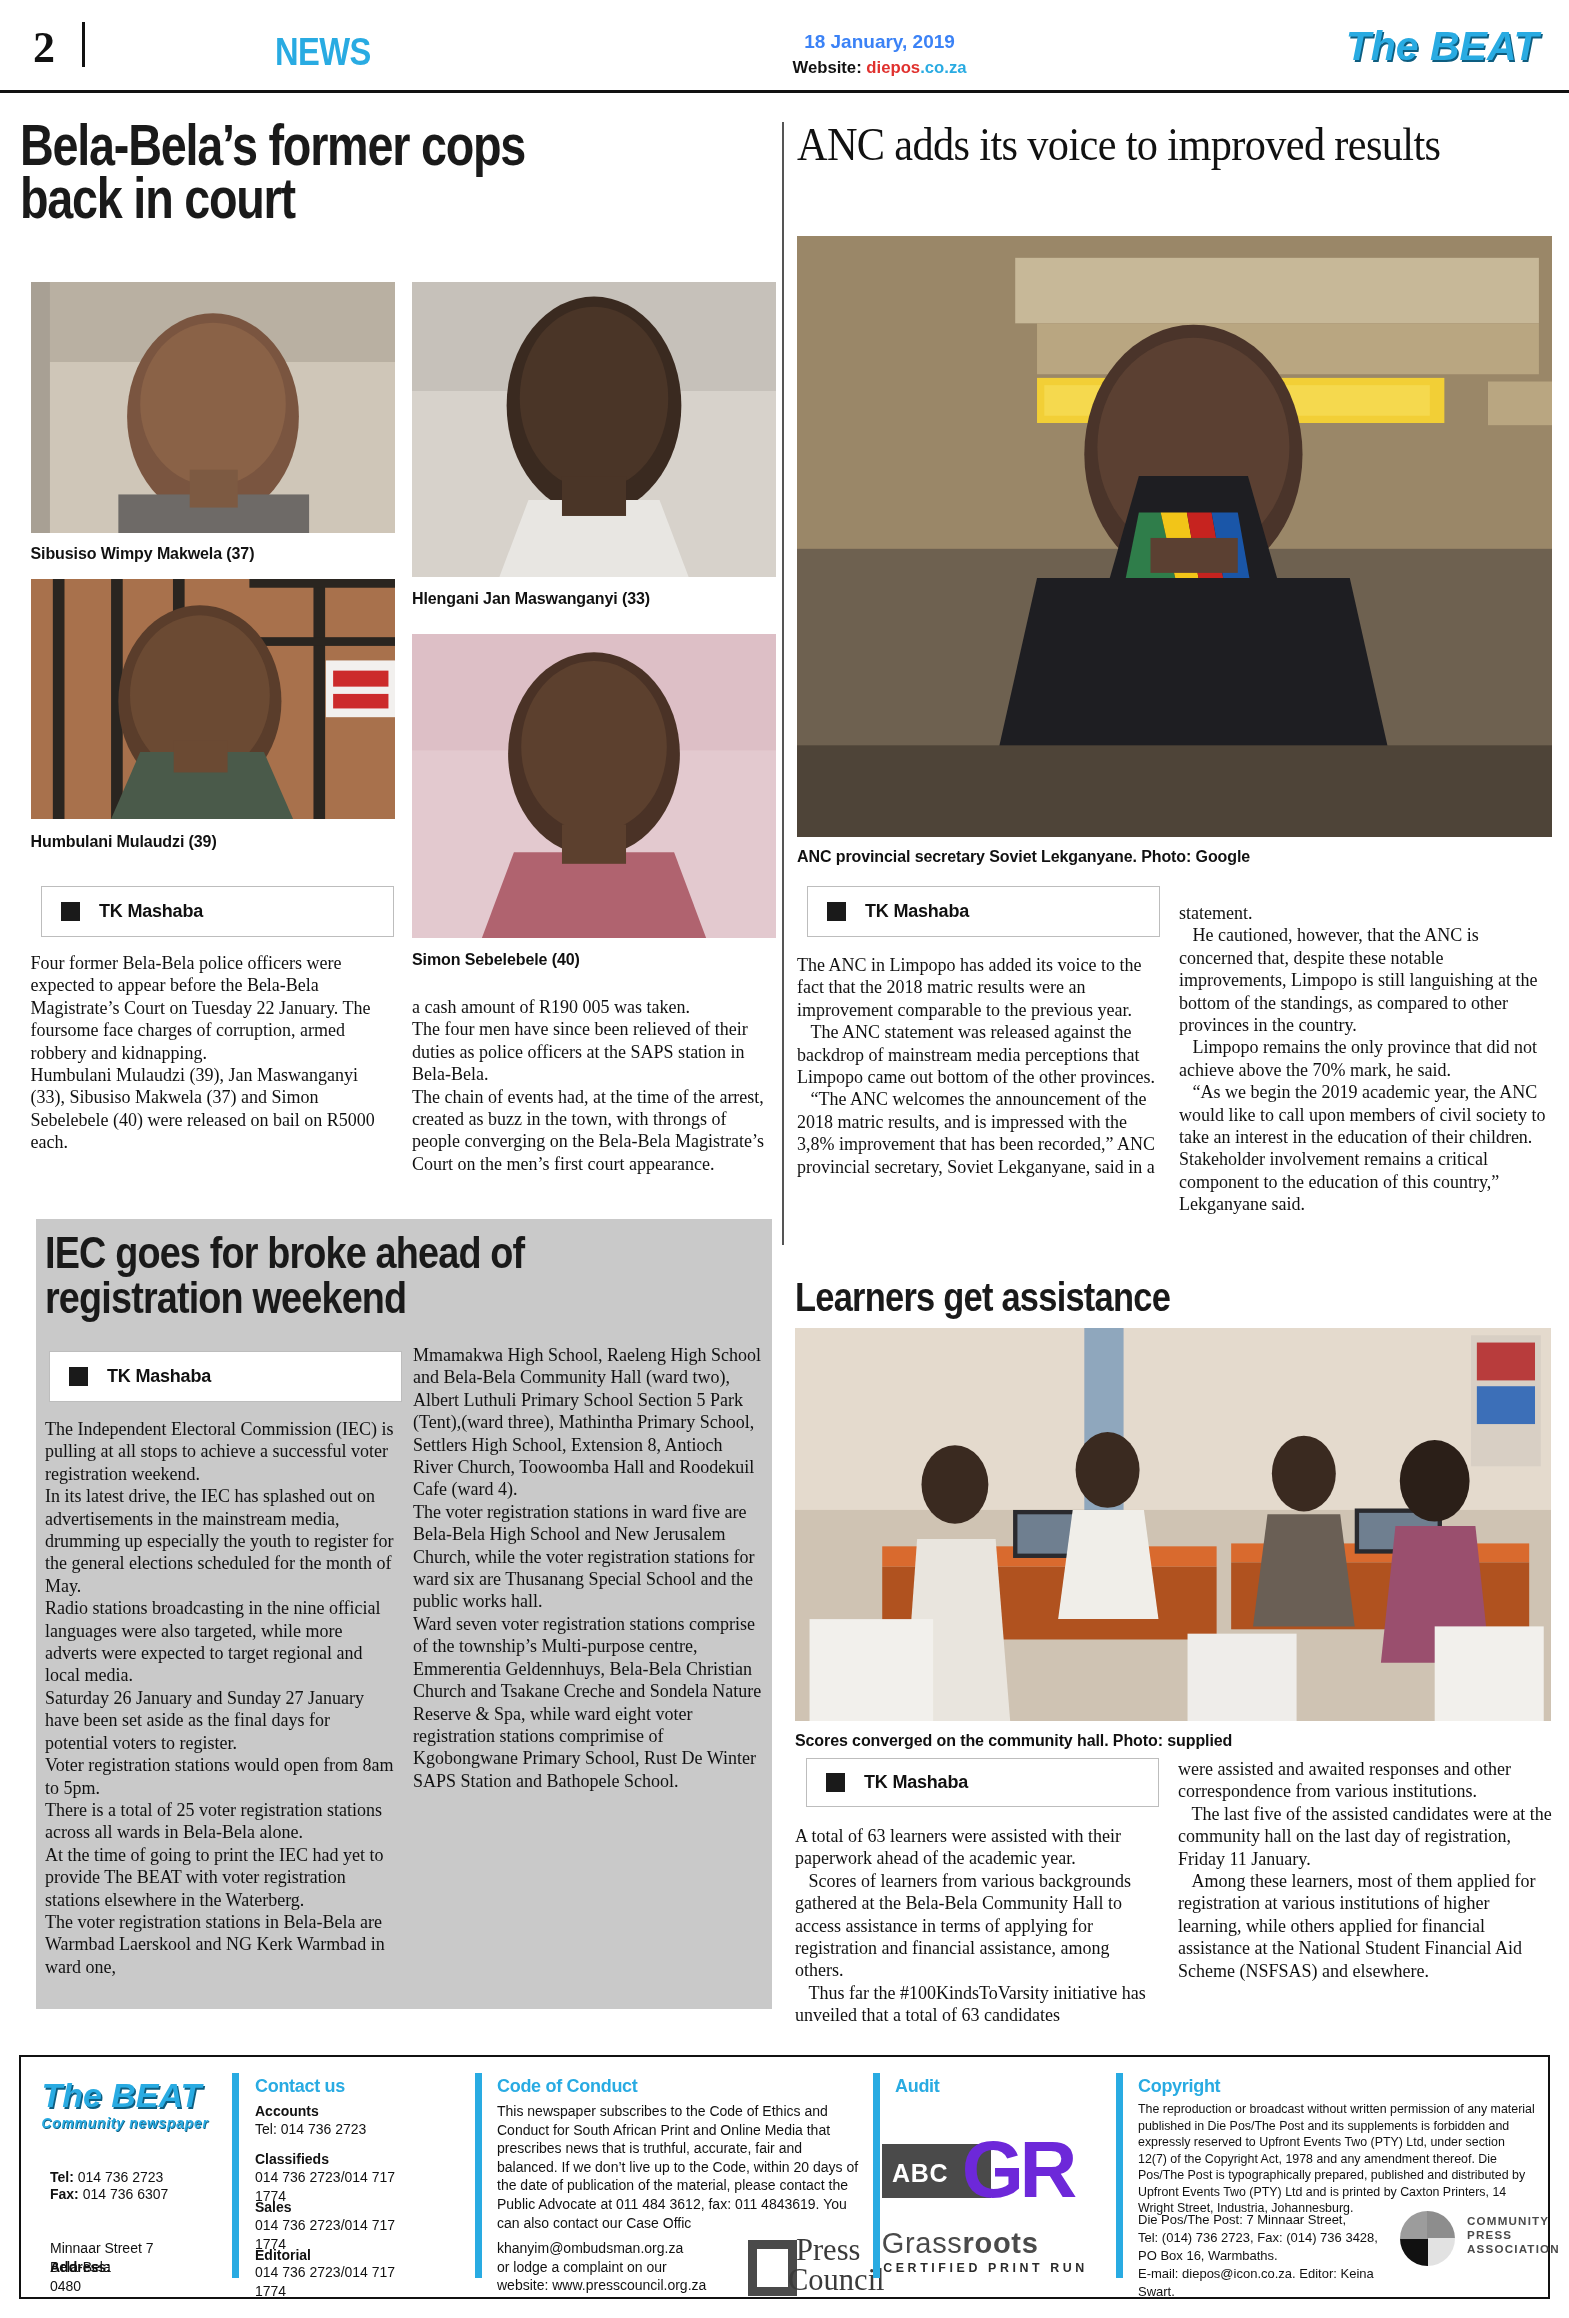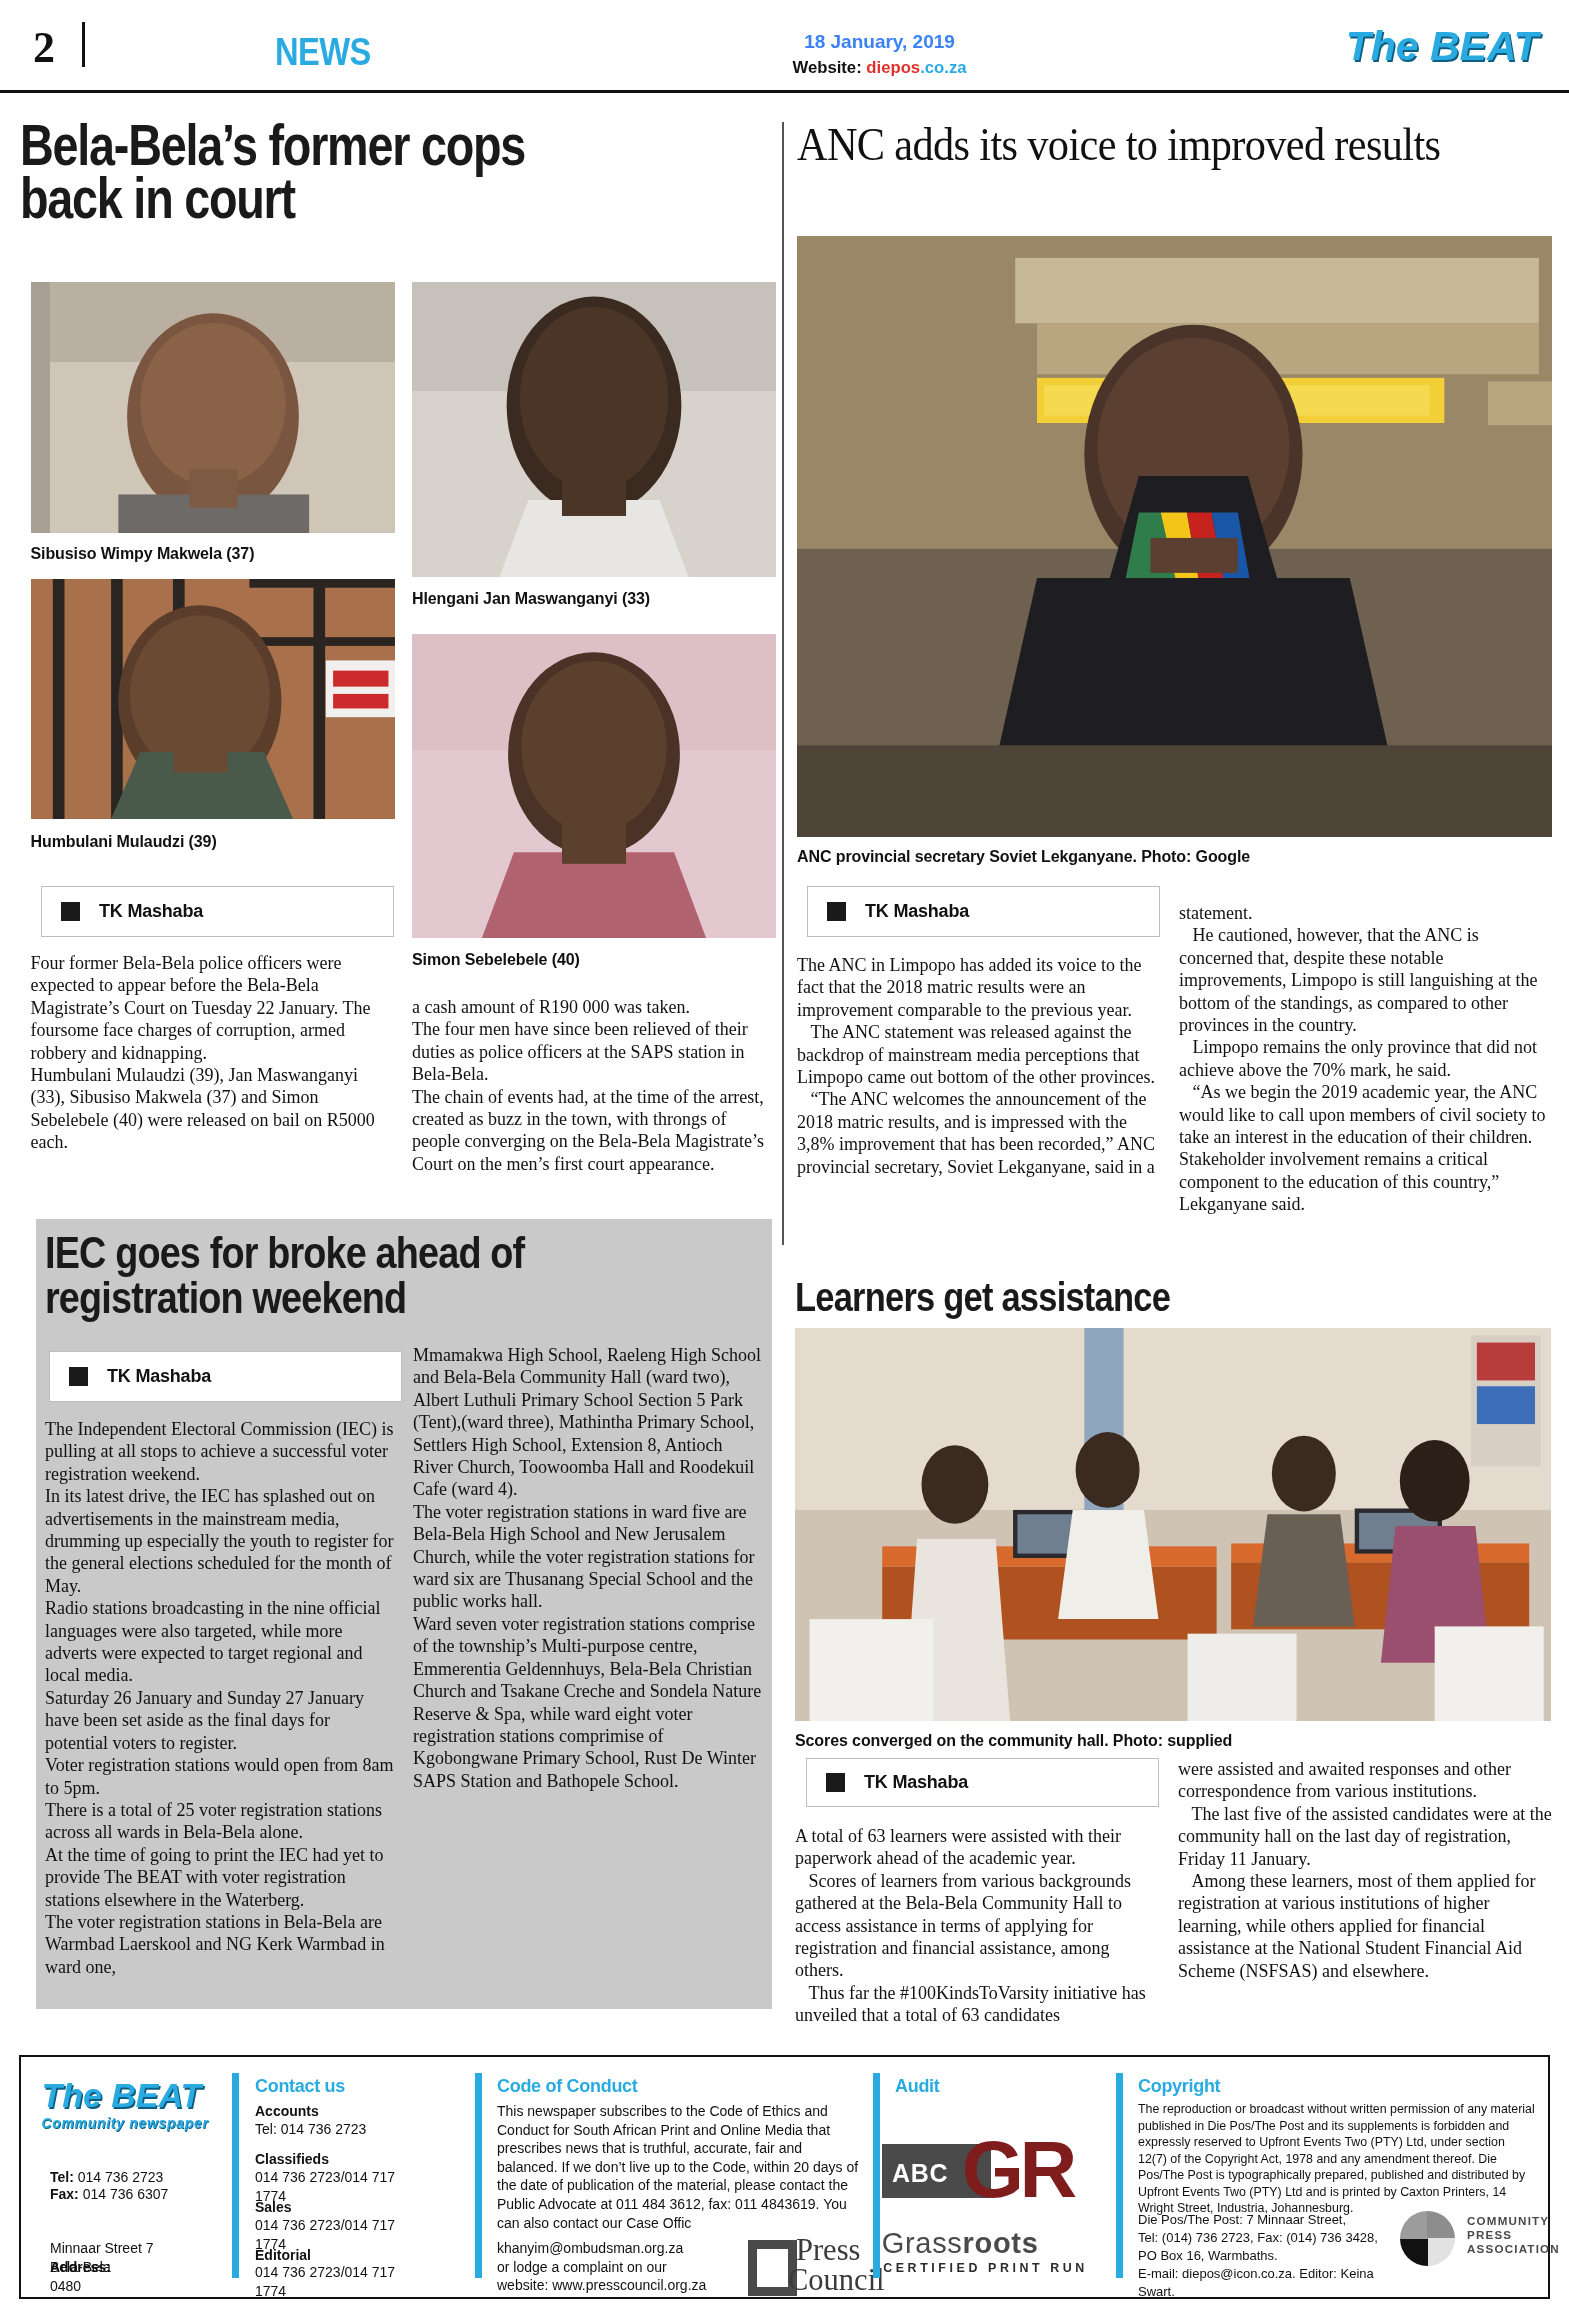--- a/index.html
+++ b/index.html
@@ -79,21 +79,21 @@
   .beatlogo{font-size:34px;font-weight:bold;color:#29ABE2;font-style:italic;
     text-shadow:1.5px 1.5px 0 #0d5d80;letter-spacing:0;}
   .beatsub{font-size:14px;font-weight:bold;color:#29ABE2;font-style:italic;
     text-shadow:0.7px 0.7px 0 #0d5d80;letter-spacing:0.7px;}
 
   .abc-badge{position:relative;width:218px;height:109px;}
   .abc-rect{position:absolute;left:0;top:26px;width:109px;height:54px;background:#4a4a4a;}
   .abc-txt{position:absolute;left:10.2px;top:41px;font-size:25px;font-weight:bold;color:#fff;
     letter-spacing:0.7px;}
   .gr-txt{position:absolute;left:80px;top:5.8px;font-size:80px;font-weight:bold;
-    color:#7f1d1d;font-family:"Liberation Sans",sans-serif;letter-spacing:-4.4px;}
+    color:#6d28d9;font-family:"Liberation Sans",sans-serif;letter-spacing:-4.4px;}
   .grass{position:absolute;left:0;top:109px;font-size:29px;color:#4a4a4a;letter-spacing:0.7px;}
   .grass b{font-weight:bold;}
   .cpr{position:absolute;left:1.5px;top:143px;font-size:12.4px;color:#2b2b2b;letter-spacing:3.6px;
     font-weight:bold;}
 
   .presscouncil{position:absolute;font-family:"Liberation Serif",serif;color:#3a3a3a;}
   .pc-sq{position:absolute;border:9.5px solid #4a4a4a;width:30.5px;height:38px;}
   .pc-t1{position:absolute;left:52px;top:-4.4px;font-size:30.5px;}
   .pc-t2{position:absolute;left:44px;top:26px;font-size:30.5px;}
 
@@ -187,21 +187,21 @@
   <div class="byline" style="left:41px;top:886px;width:353px;height:51px;">
     <span class="sq"></span>
     <span class="nm">TK Mashaba</span>
   </div>
 
   <div class="bodycol" style="left:30.5px;top:952px;width:362px;">
       <p>Four former Bela-Bela police officers were expected to appear before the Bela-Bela Magistrate’s Court on Tuesday 22 January. The foursome face charges of corruption, armed robbery and kidnapping.</p>
       <p>Humbulani Mulaudzi (39), Jan Maswanganyi (33), Sibusiso Makwela (37) and Simon Sebelebele (40) were released on bail on R5000 each.</p>
     </div>
   <div class="bodycol" style="left:412px;top:996px;width:364px;">
-      <p>a cash amount of R190 000 was taken.</p>
+      <p>a cash amount of R190 005 was taken.</p>
       <p>The four men have since been relieved of their duties as police officers at the SAPS station in Bela-Bela.</p>
       <p>The chain of events had, at the time of the arrest, created as buzz in the town, with throngs of people converging on the Bela-Bela Magistrate’s Court on the men’s first court appearance.</p>
     </div>
 
   <div class="anc-head">ANC adds its voice to improved results</div>
 
   <div class="ph" style="left:797px;top:236px;width:755px;height:601px;">
     <svg width="755" height="601" viewBox="0 0 1038 826" preserveAspectRatio="none">
       <rect width="1038" height="826" fill="#8d7a5e"></rect>
       <rect x="0" y="0" width="1038" height="430" fill="#9a8768"></rect>

